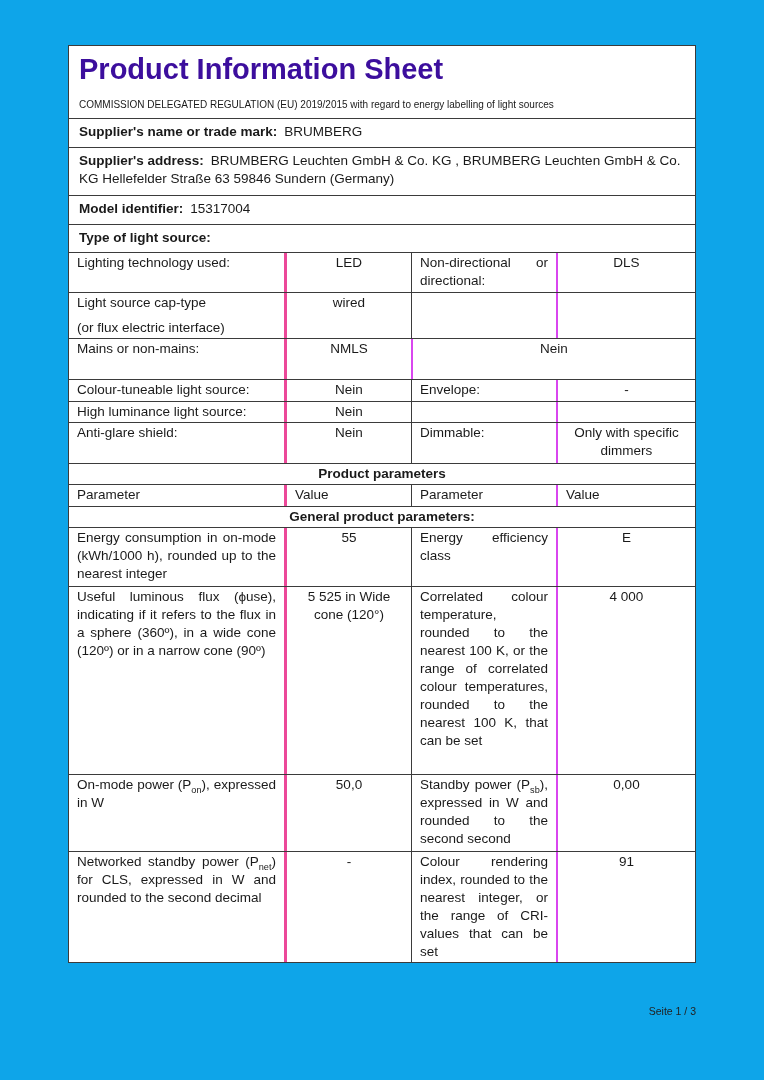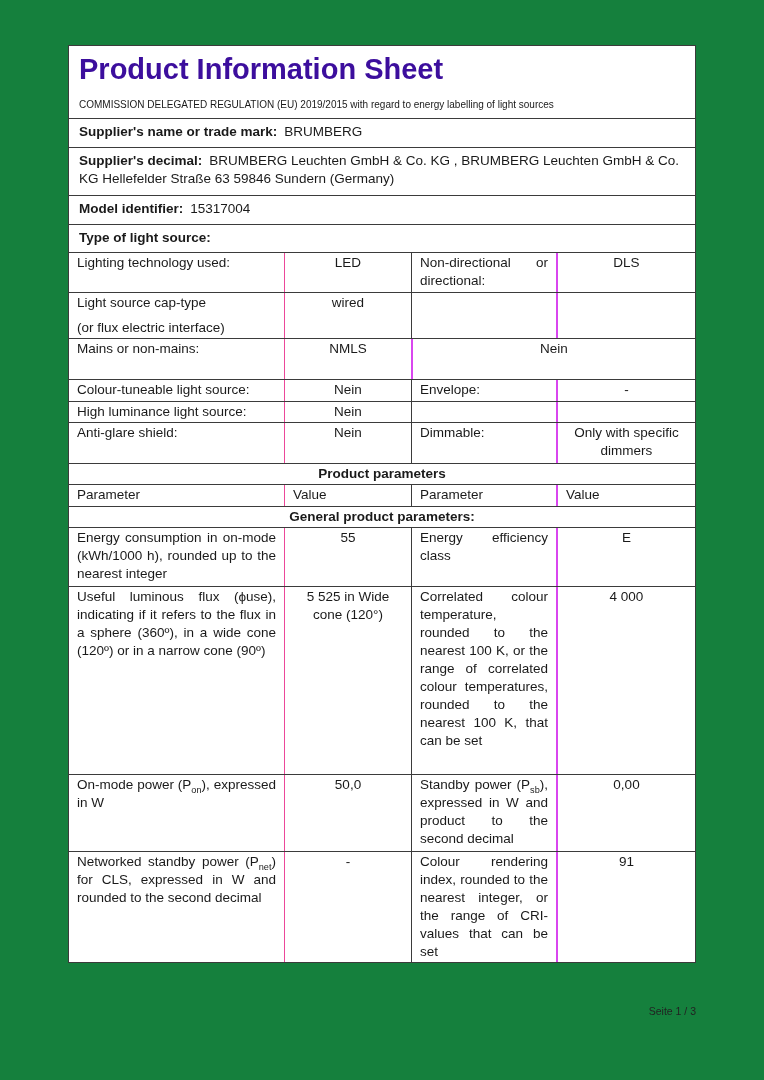--- a/index.html
+++ b/index.html
@@ -1,19 +1,19 @@
 <!DOCTYPE html>
 <html><head>
 <meta charset="utf-8">
 <style>
   html,body{margin:0;padding:0;background:#ffffff;}
   .page{
     position:relative;
     width:764px;height:1080px;
-    background:#15803d;
+    background:#0ea5e9;
     font-family:"Liberation Sans","DejaVu Sans",sans-serif;
     color:#1a1a1a;
     overflow:hidden;
     text-decoration:underline;
   }
   .sheet{
     position:absolute;left:68px;top:45px;width:628px;
     border:1px solid #3b3b3b;
     box-sizing:border-box;
     background:#ffffff;
@@ -24,21 +24,21 @@
     border-top:1px solid #3b3b3b;
     box-sizing:border-box;
   }
   .row:first-child{border-top:none;}
   .cell{
     box-sizing:border-box;
     padding:1px 8px;
     line-height:18px;
   }
   .c1{width:215px;}
-  .c2{width:127px;border-left:1px solid #ec4899;}
+  .c2{width:127px;border-left:3px solid #ec4899;}
   .c3{width:145px;border-left:1px solid #3b3b3b;}
   .c4{flex:1;border-left:2px solid #d946ef;}
   .val{text-align:center;}
   .just{text-align:justify;}
   .full{width:100%;}
   .b{font-weight:bold;}
   .center{text-align:center;}
   .kv{padding:4px 10px;line-height:18px;box-sizing:border-box;width:100%;}
   .kv .value{margin-left:7px;}
   .title-block{
@@ -80,21 +80,21 @@
     </div>
 
     <div class="row" style="min-height:29px">
       <div class="kv">
         <span class="b">Supplier's name or trade mark:</span><span class="value">BRUMBERG</span>
       </div>
     </div>
 
     <div class="row" style="min-height:48px">
       <div class="kv">
-        <span class="b">Supplier's decimal:</span><span class="value">BRUMBERG Leuchten GmbH &amp; Co. KG , BRUMBERG Leuchten GmbH &amp; Co. KG Hellefelder Straße 63 59846 Sundern (Germany)</span>
+        <span class="b">Supplier's address:</span><span class="value">BRUMBERG Leuchten GmbH &amp; Co. KG , BRUMBERG Leuchten GmbH &amp; Co. KG Hellefelder Straße 63 59846 Sundern (Germany)</span>
       </div>
     </div>
 
     <div class="row" style="min-height:29px">
       <div class="kv">
         <span class="b">Model identifier:</span><span class="value">15317004</span>
       </div>
     </div>
 
     <div class="row" style="min-height:28px">
@@ -173,21 +173,21 @@
       <div class="cell c3 just">Correlated colour temperature, rounded to the nearest 100 K, or the range of correlated colour temperatures, rounded to the nearest 100 K, that can be set</div>
       <div class="cell c4 val">4 000</div>
     </div>
 
     <div class="row" style="min-height:77px">
       <div class="cell c1 just">
         <span>On-mode power (P</span><sub>on</sub><span>), expressed in W</span>
       </div>
       <div class="cell c2 val">50,0</div>
       <div class="cell c3 just">
-        <span>Standby power (P</span><sub>sb</sub><span>), expressed in W and product to the second decimal</span>
+        <span>Standby power (P</span><sub>sb</sub><span>), expressed in W and rounded to the second second</span>
       </div>
       <div class="cell c4 val">0,00</div>
     </div>
 
     <div class="row" style="min-height:110px">
       <div class="cell c1 just">
         <span>Networked standby power (P</span><sub>net</sub><span>) for CLS, expressed in W and rounded to the second decimal</span>
       </div>
       <div class="cell c2 val">-</div>
       <div class="cell c3 just">Colour rendering index, rounded to the nearest integer, or the range of CRI-values that can be set</div>

